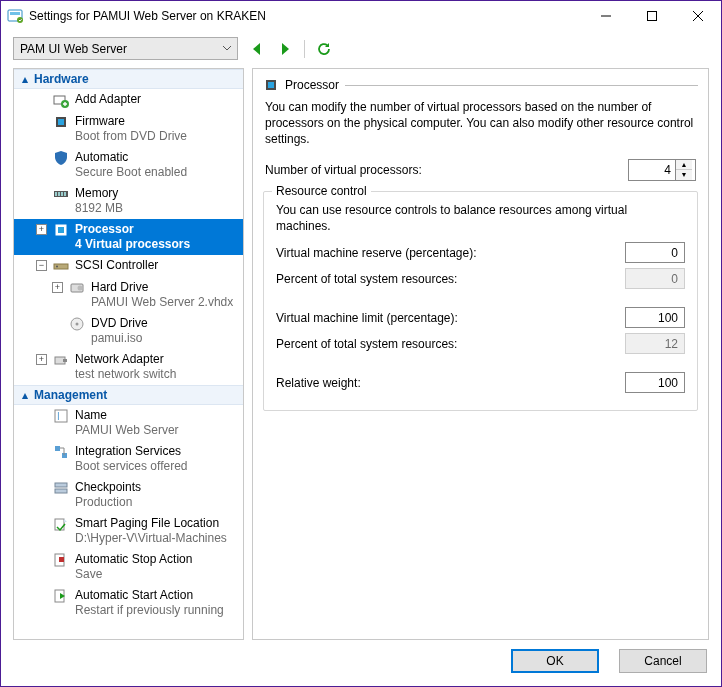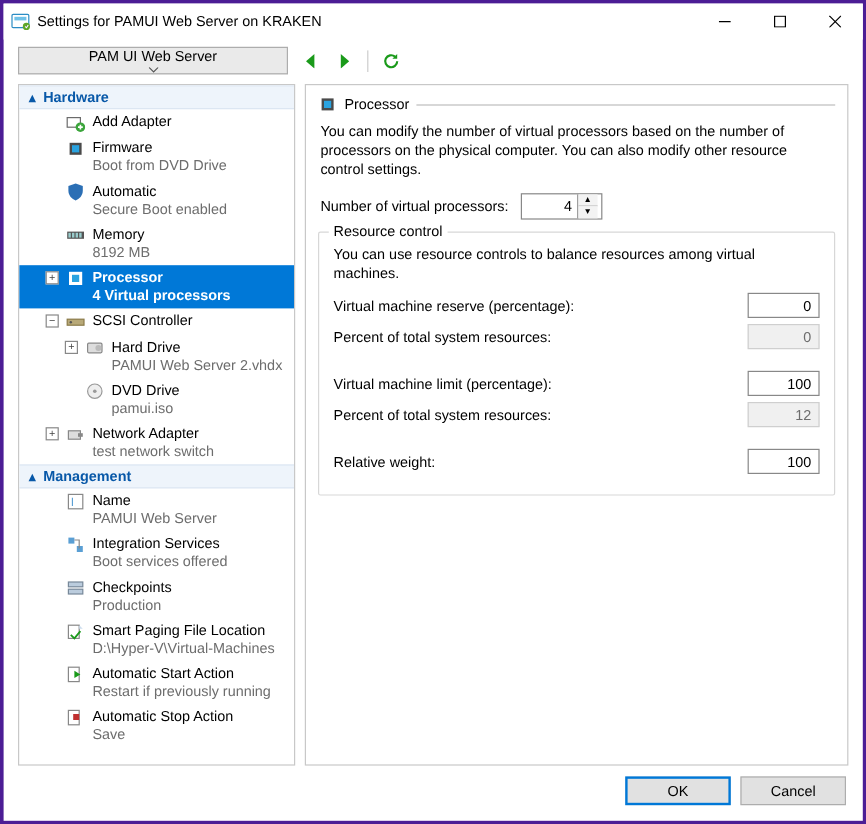--- a/index.html
+++ b/index.html
@@ -1,26 +1,26 @@
 <!DOCTYPE html>
 <html><head>
 <meta charset="utf-8">
 <style>
   * { box-sizing: border-box; font-family: "Segoe UI", Tahoma, sans-serif; }
   body { margin:0; background:#fff; font-size:12px; color:#000; }
-  .window { width:722px; height:687px; border:3px solid #4c1d95; display:flex; flex-direction:column; background:#fff;}
+  .window { width:722px; height:687px; border:1px solid #4c1d95; display:flex; flex-direction:column; background:#fff;}
   
   .titlebar { height:30px; display:flex; align-items:center; padding:0 0 0 6px; background:#fff;}
   .titlebar .title { flex:1; font-size:12px; }
   .titlebar .tb-icon { width:16px; height:16px; margin-right:6px; }
   .win-controls { display:flex; height:100%; }
   .win-btn { width:46px; display:flex; align-items:center; justify-content:center; font-size:13px; }
   
   .toolbar { display:flex; align-items:center; gap:10px; padding:6px 12px 8px 12px; }
-  .vm-select { width:225px; height:23px; border:1px solid #adadad; background:#eaeaea; display:flex; align-items:center; padding:0 6px; font-size:12px; justify-content:space-between;flex-direction:column;}
+  .vm-select { width:225px; height:23px; border:1px solid #adadad; background:#eaeaea; display:flex; align-items:center; padding:0 6px; font-size:12px; justify-content:space-between;}
   .nav-btn { width:18px; height:18px; display:flex; align-items:center; justify-content:center; }
   
   .body { flex:1; display:flex; padding:0 12px 6px 12px; gap:8px; min-height:0;}
   .tree-pane { width:231px; border:1px solid #c8c8c8; overflow:auto; background:#fff;}
   .content-pane { flex:1; border:1px solid #c8c8c8; background:#fff; padding:6px 10px 10px 10px; overflow:auto;}
   
   .cat-header { height:20px; background:#eef4fb; border-top:1px solid #dce6f2; border-bottom:1px solid #dce6f2; display:flex; align-items:center; padding:0 6px; color:#0858a8; font-weight:bold; gap:4px;}
   .cat-header .chev { color:#0858a8; font-size:11px; width:10px; text-align:center;}
   .node { display:flex; flex-direction:column; }
   .node-row { display:flex; align-items:flex-start; padding:3px 6px 3px 6px; gap:6px; line-height:15px; }
@@ -31,34 +31,34 @@
   .node-icon { width:16px; height:16px; flex:0 0 auto; margin-top:0;}
   .node-text { display:flex; flex-direction:column; }
   .node-text .label { }
   .node-text .sub { color:#6d6d6d; }
   .child .node-row { padding-left:22px; }
   .grandchild .node-row { padding-left:38px; }
   
   .section-title { display:flex; align-items:center; gap:6px; margin:2px 0 6px 0;}
   .section-title .line { flex:1; height:1px; background:#bdbdbd; }
   .desc { margin:4px 2px 12px 2px; line-height:16px;}
-  .form-row { display:flex; align-items:center; gap:10px; margin:2px 2px 10px 2px;}
+  .form-row { display:flex; align-items:center; gap:10px; margin:2px 2px 10px 2px;justify-content:space-between;}
   .num-input { display:flex; align-items:center; border:1px solid #888; height:22px; width:68px; background:#fff;}
   .num-input input { border:none; width:46px; text-align:right; padding:0 4px; font:inherit; outline:none;}
   .spin { display:flex; flex-direction:column; border-left:1px solid #888;}
   .spin div { width:16px; height:10px; font-size:7px; line-height:10px; text-align:center; border-bottom:1px solid #ccc; background:#f3f3f3;}
   .spin div:last-child{border-bottom:none;}
   .groupbox { border:1px solid #d7d7d7; border-radius:2px; padding:10px 12px 12px 12px; position:relative; margin-top:8px;}
   .groupbox .legend { position:absolute; top:-8px; left:8px; background:#fff; padding:0 4px; }
   .gb-row { display:flex; align-items:center; margin:5px 0; }
   .gb-row .lbl { flex:1; }
   .gb-input { width:60px; height:21px; border:1px solid #888; text-align:right; padding:0 6px; font:inherit;}
   .gb-input[disabled] { background:#f0f0f0; color:#6d6d6d; border-color:#cfcfcf;}
   
-  .footer { height:40px; display:flex; align-items:center; justify-content:flex-end; gap:8px; padding:0 14px 10px 0;}
+  .footer { height:40px; display:flex; align-items:center; justify-content:flex-end; gap:20px; padding:0 14px 10px 0;}
   .btn { width:88px; height:24px; border:1px solid #adadad; background:#e1e1e1; font:inherit; }
   .btn.primary { border:2px solid #0078d7; background:#e1e1e1;}
   
   svg { display:block; }
 </style>
 </head>
 <body>
 
 <div class="window">
 
@@ -340,41 +340,41 @@
                 <span class="sub">D:\Hyper-V\Virtual-Machines</span>
               </span>
         </div>
           </div>
         <div class="node child">
             <div class="node-row">
           <span class="plusminus empty"></span>
           <span class="node-icon">
                 <svg viewBox="0 0 16 16">
                   <rect x="2" y="2" width="9" height="12" fill="#fff" stroke="#888"></rect>
+                  <rect x="6" y="5" width="5" height="5" fill="#c03030"></rect>
+                </svg>
+              </span>
+          <span class="node-text">
+                <span class="label">Automatic Stop Action</span>
+                <span class="sub">Save</span>
+              </span>
+        </div>
+          </div>
+        <div class="node child">
+            <div class="node-row">
+          <span class="plusminus empty"></span>
+          <span class="node-icon">
+                <svg viewBox="0 0 16 16">
+                  <rect x="2" y="2" width="9" height="12" fill="#fff" stroke="#888"></rect>
                   <path d="M7 5l5 3-5 3z" fill="#1a9a1a"></path>
                 </svg>
               </span>
           <span class="node-text">
                 <span class="label">Automatic Start Action</span>
                 <span class="sub">Restart if previously running</span>
-              </span>
-        </div>
-          </div>
-        <div class="node child">
-            <div class="node-row">
-          <span class="plusminus empty"></span>
-          <span class="node-icon">
-                <svg viewBox="0 0 16 16">
-                  <rect x="2" y="2" width="9" height="12" fill="#fff" stroke="#888"></rect>
-                  <rect x="6" y="5" width="5" height="5" fill="#c03030"></rect>
-                </svg>
-              </span>
-          <span class="node-text">
-                <span class="label">Automatic Stop Action</span>
-                <span class="sub">Save</span>
               </span>
         </div>
           </div>
       </div>
     </div>
 
     <div class="content-pane">
       <div class="section-title">
         <span class="node-icon">
             <svg viewBox="0 0 16 16">

